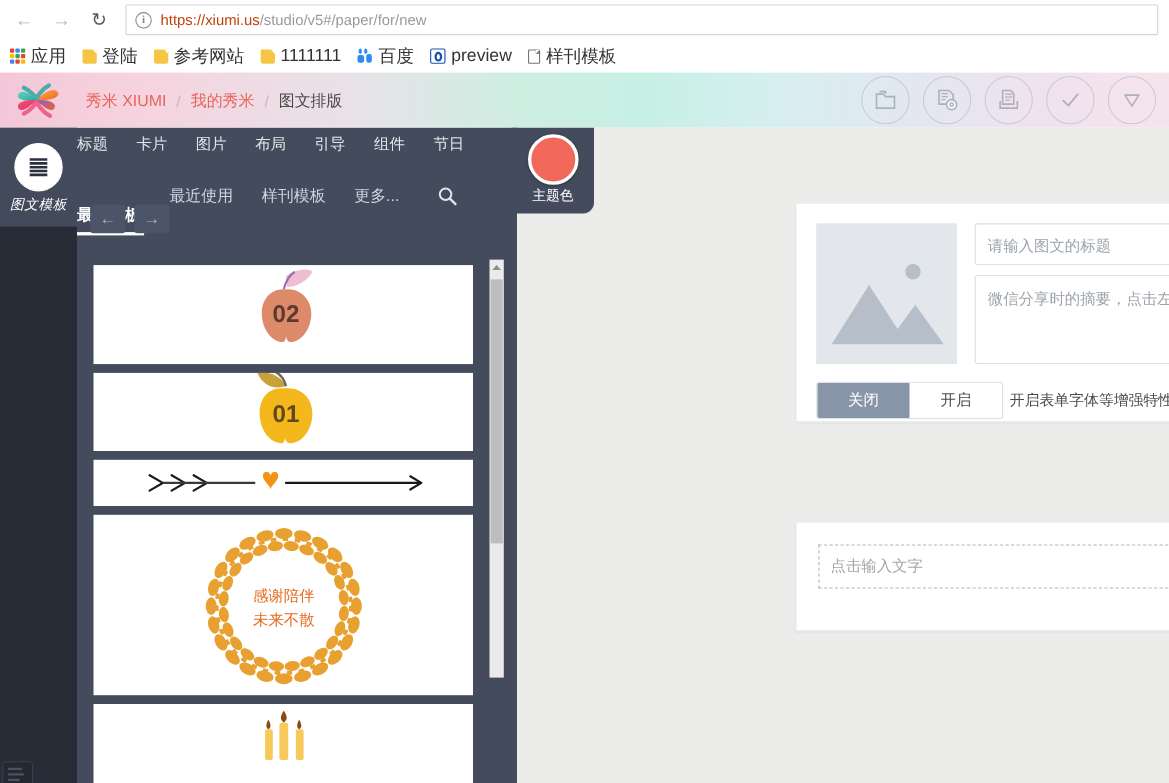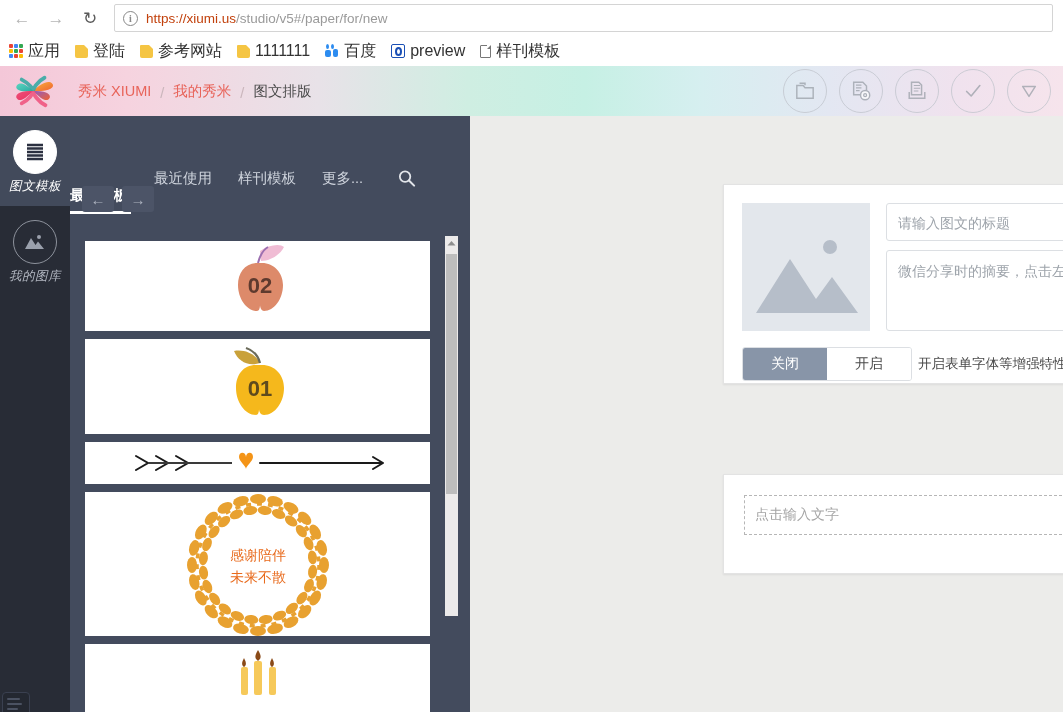--- a/index.html
+++ b/index.html
@@ -343,20 +343,29 @@
     </div>
 
     <div class="edit-card" id="content-card">
       <div id="text-placeholder">点击输入文字</div>
     </div>
   </div>
 
   <div id="template-panel">
 
     <div id="tabs-wrap">
+      <div id="tab-row-1">
+        <span class="t1">标题</span>
+        <span class="t1">卡片</span>
+        <span class="t1">图片</span>
+        <span class="t1">布局</span>
+        <span class="t1">引导</span>
+        <span class="t1">组件</span>
+        <span class="t1">节日</span>
+      </div>
       <div id="tab-row-2">
         <span class="t2 active">最新模板</span>
         <span class="t2">最近使用</span>
         <span class="t2">样刊模板</span>
         <span class="t2">更多...</span>
         <span id="search-icon-btn">
           <svg width="19" height="19" viewBox="0 0 20 20">
             <circle cx="8.5" cy="8" r="5.5" fill="none" stroke="#e2e5ea" stroke-width="1.9"></circle>
             <path d="M12.6 12.2L18 17.5" stroke="#e2e5ea" stroke-width="2.2" stroke-linecap="round"></path>
           </svg>
@@ -378,41 +387,41 @@
       <div class="tpl-card" style="height:90px">
         <svg width="120" height="86" viewBox="0 0 120 86">
           <path d="M62 8 C70 2 82 0 86 4 C82 12 72 18 63 18 Z" fill="#f0bcd4"></path>
           <path d="M60 20 C62 12 65 7 70 4" stroke="#9c6fb0" stroke-width="2" fill="none"></path>
           <path d="M60 20 C47 20 40 30 40 42 C40 56 49 68 59 68 C61 68 62 65 62 62
                    C62 65 64 68 66 68 C76 68 85 56 85 42 C85 30 76 20 64 20 Z" fill="#dd8a6a"></path>
           <text x="62" y="50" font-size="22" font-weight="bold" fill="#5e3a2e" text-anchor="middle" font-family="Liberation Sans, sans-serif">02</text>
         </svg>
       </div>
 
-      <div class="tpl-card" style="height:95px">
+      <div class="tpl-card" style="height:71px">
         <svg width="120" height="92" viewBox="0 0 120 92">
           <path d="M36 10 C48 8 58 14 62 22 C50 26 40 20 36 10 Z" fill="#c9a13a"></path>
           <path d="M62 22 C60 14 54 9 48 7" stroke="#6b6b5a" stroke-width="2.2" fill="none"></path>
           <path d="M58 24 C45 24 38 34 38 47 C38 61 47 74 58 74 C60 74 61 71 61 68
                    C61 71 63 74 66 74 C77 74 86 61 86 47 C86 34 77 24 64 24 Z" fill="#f5b81c"></path>
           <text x="62" y="55" font-size="22" font-weight="bold" fill="#5e4a1e" text-anchor="middle" font-family="Liberation Sans, sans-serif">01</text>
         </svg>
       </div>
 
       <div class="tpl-card" style="height:42px">
         <svg width="300" height="30" viewBox="0 0 300 30">
           <path d="M28 8 L40 15 L28 22 M48 8 L60 15 L48 22 M68 8 L80 15 L68 22" stroke="#1a1a1a" stroke-width="2" fill="none" stroke-linecap="round"></path>
           <path d="M40 15 H124" stroke="#3a3a3a" stroke-width="2"></path>
           <path d="M138 9 C138 4 131 3 131 9 C131 13 138 18 138 21 C138 18 145 13 145 9
                    C145 3 138 4 138 9 Z" fill="#f49417"></path>
           <path d="M152 15 H275 M265 9 L275 15 L265 21" stroke="#1a1a1a" stroke-width="2" fill="none" stroke-linecap="round" stroke-linejoin="round"></path>
         </svg>
       </div>
 
-      <div class="tpl-card" style="height:144px">
+      <div class="tpl-card" style="height:164px">
         <svg width="180" height="165" viewBox="0 0 180 165">
           <g id="wr" fill="#e8a130">
             <g>
               <circle cx="90" cy="14" r="0"></circle>
             </g>
           </g>
           <g fill="#e8a130">
 
             <g transform="translate(90,83)">
               <g transform="rotate(0)">
@@ -582,45 +591,42 @@
     <div id="tpl-sbar">
       <div class="sb-track"></div>
       <div class="sb-up">
         <svg width="9" height="7" viewBox="0 0 9 7">
           <path d="M0.5 5.5 L4.5 1 L8.5 5.5 Z" fill="#8e8e8e"></path>
         </svg>
       </div>
       <div class="sb-thumb"></div>
     </div>
 
+    <div style="position:absolute;left:395px;top:0;width:75px;height:78px;background:#434b5d;
+                border-bottom-right-radius:10px;text-align:center;padding-top:6px;z-index:5">
+      <div style="width:46px;height:46px;border-radius:50%;background:#f2685a;margin:0 auto;
+                  border:3px solid #fff;box-shadow:0 1px 3px rgba(0,0,0,.3)"></div>
+      <div style="font-size:12.5px;color:#fff;margin-top:2px">主题色</div>
+    </div>
   </div>
 
   <div id="sidebar">
 
     <div class="side-item active">
       <div class="side-circle">
         <svg width="22" height="22" viewBox="0 0 22 22">
           <path d="M3 4h16M3 7.5h16M3 11h16M3 14.5h16M3 18h16" stroke="#2b3040" stroke-width="2.4"></path>
         </svg>
       </div>
       <span class="side-label">图文模板</span>
     </div>
 
 
 
 
-    <div class="side-item">
-      <div class="side-circle">
-        <svg width="24" height="20" viewBox="0 0 24 20">
-          <circle cx="16" cy="5" r="2" fill="#9aa0ac"></circle>
-          <path d="M2 17 L8 6 L12.5 13 L15 9.5 L21 17 Z" fill="#9aa0ac"></path>
-        </svg>
-      </div>
-      <span class="side-label">我的图库</span>
-    </div>
   </div>
 
   <div id="mini-widget">
     <i style="background:#4b5262;width:70%"></i>
     <i style="background:#4b5262;width:85%"></i>
     <i style="background:#4b5262;width:60%"></i>
 
   </div>
 
 </div>

